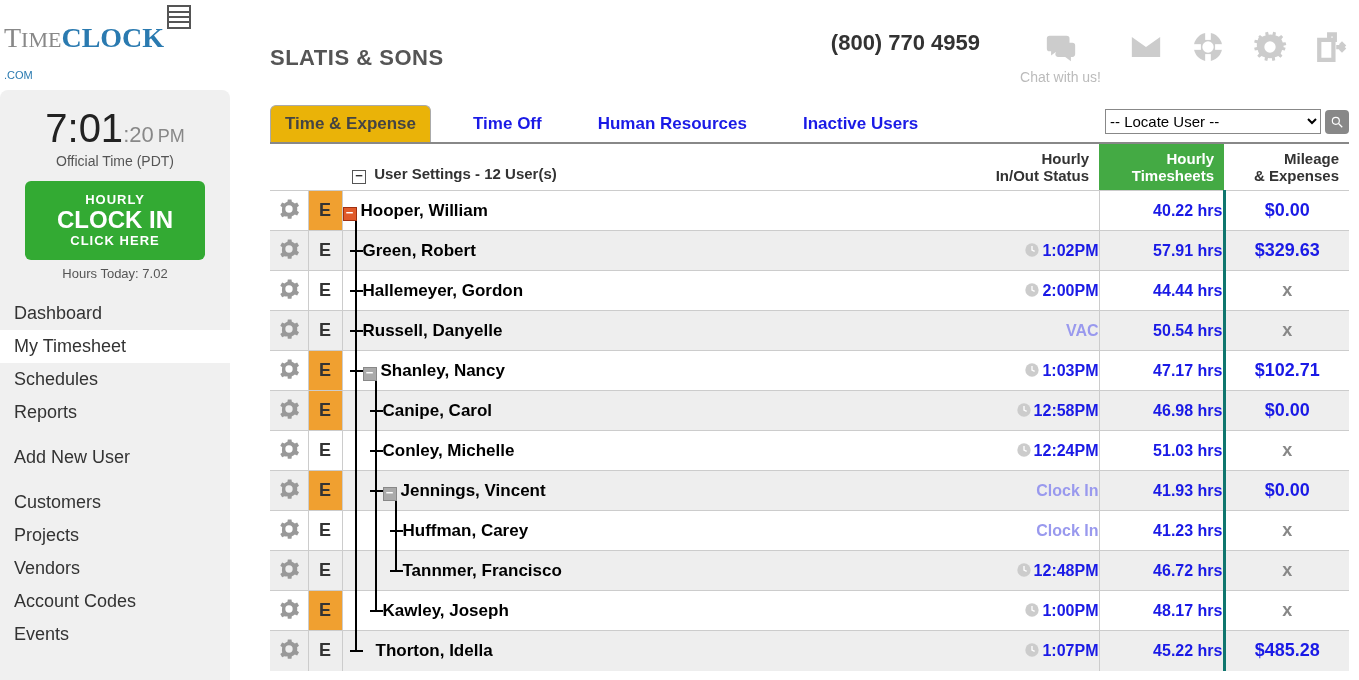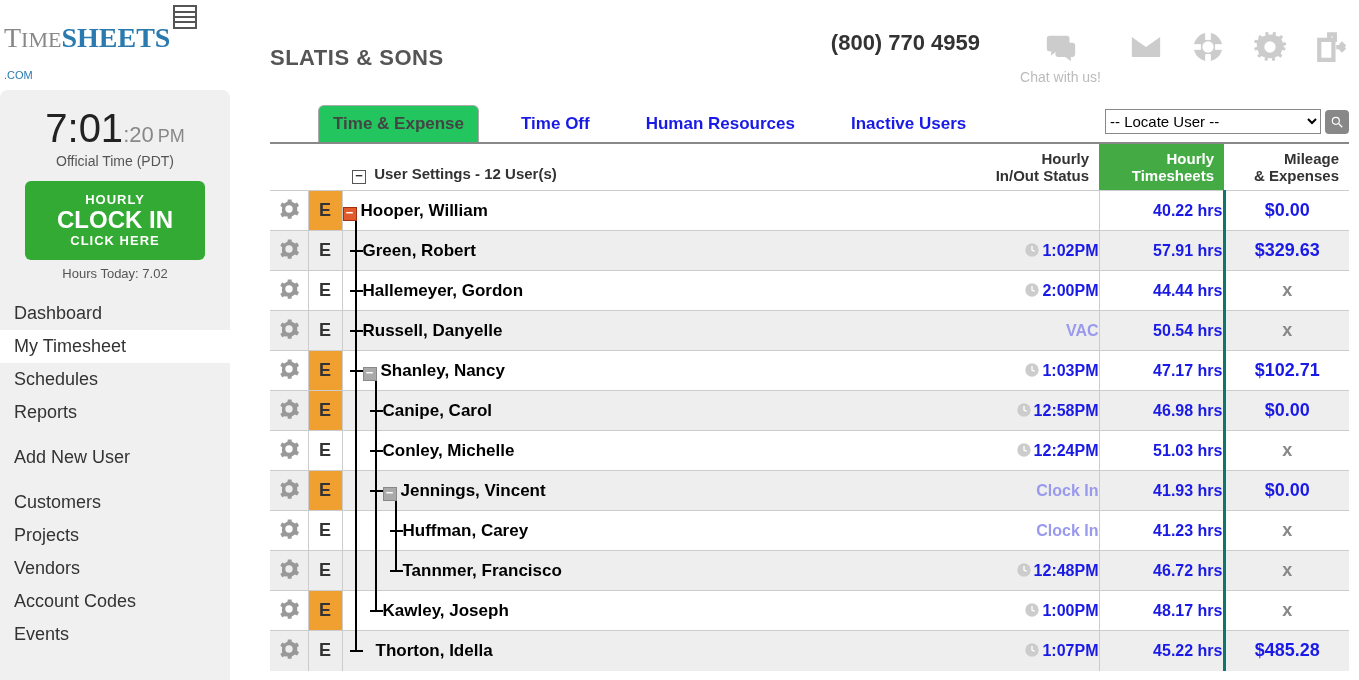--- a/index.html
+++ b/index.html
@@ -38,21 +38,21 @@
 .logo { position: absolute; left: -226px; top: 22px; font-size: 28px; font-weight: 400; color: #888; letter-spacing: 0px; }
 .logo .t1 { font-family: 'Times New Roman', serif; font-variant: small-caps; }
 .logo .blue { color: #2a7ab0; font-weight: 700; }
 .logo .dotcom { font-size: 11px; color: #2a7ab0; vertical-align: baseline; }
 .logo-icon { display: inline-block; vertical-align: top; margin-left: 2px; margin-top: -18px; }
 
 
 .tabs-row { display: flex; align-items: center; justify-content: space-between; border-bottom: 2px solid #888; }
 .tabs { display: flex; gap: 28px; align-items: flex-end; }
 .tab { padding: 8px 14px; font-size: 17px; font-weight: 700; color: #1a1ae6; cursor: pointer; }
-.tab.active { background: #22c55e; color: #444; border: 1px solid #aaa; border-bottom: none; border-radius: 6px 6px 0 0; margin-left: 48px; }
+.tab.active { background: #eab308; color: #444; border: 1px solid #aaa; border-bottom: none; border-radius: 6px 6px 0 0; }
 .locate-wrap { display: flex; align-items: center; gap: 4px; padding-bottom: 4px; }
 .locate-select { font-size: 15px; padding: 2px 0; border: 1px solid #888; width: 216px; background: #fff; }
 .locate-btn { width: 24px; height: 24px; background: #888; border-radius: 4px; display: flex; align-items: center; justify-content: center; cursor: pointer; }
 .locate-btn svg { width: 14px; height: 14px; fill: #fff; }
 
 
 .grid { width: 100%; border-collapse: collapse; }
 .grid th { font-weight: 700; font-size: 15px; padding: 6px 10px; text-align: right; vertical-align: bottom; }
 .grid th.left { text-align: left; }
 .grid td { padding: 0; border-top: 1px solid #ccc; }
@@ -118,21 +118,21 @@
         <li>Customers</li>
         <li>Projects</li>
         <li>Vendors</li>
         <li>Account Codes</li>
         <li>Events</li>
       </ul>
   </div>
 
   <div class="main">
     <div class="logo">
-      <span class="t1">T</span><span class="t1" style="font-size:22px">IME</span><span class="t1 blue">SHEETS</span><span class="logo-icon"><svg width="26" height="26">
+      <span class="t1">T</span><span class="t1" style="font-size:22px">IME</span><span class="t1 blue">CLOCK</span><span class="logo-icon"><svg width="26" height="26">
             <rect x="2" y="2" width="22" height="22" fill="none" stroke="#555" stroke-width="2"></rect>
             <line x1="2" y1="8" x2="24" y2="8" stroke="#555" stroke-width="2"></line>
             <line x1="2" y1="13" x2="24" y2="13" stroke="#555" stroke-width="2"></line>
             <line x1="2" y1="18" x2="24" y2="18" stroke="#555" stroke-width="2"></line>
           </svg></span><br><span class="dotcom" style="">.COM</span>
     </div>
 
     <div class="top-row">
       <div class="company-name">SLATIS &amp; SONS</div>
       <div style="display:flex;align-items:flex-start;gap:40px">

